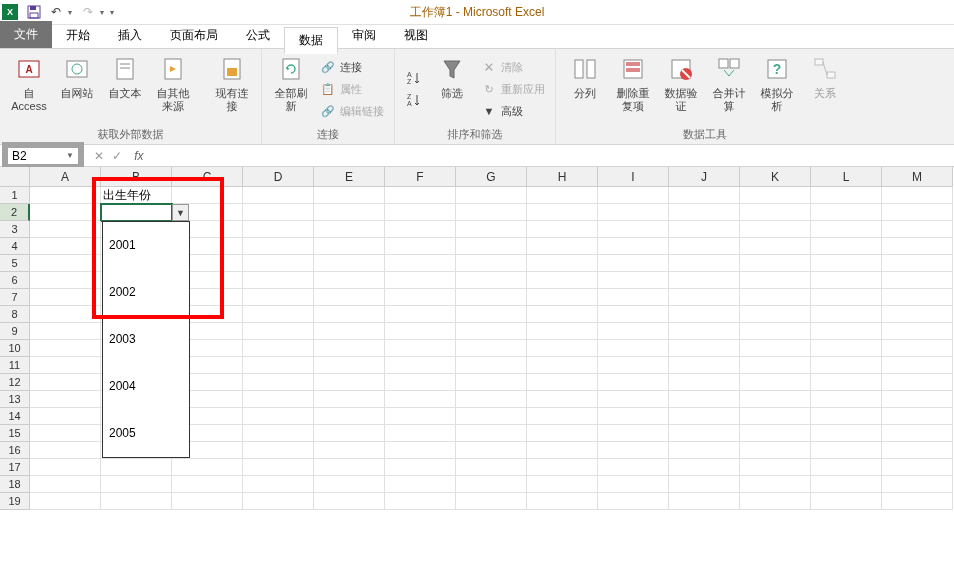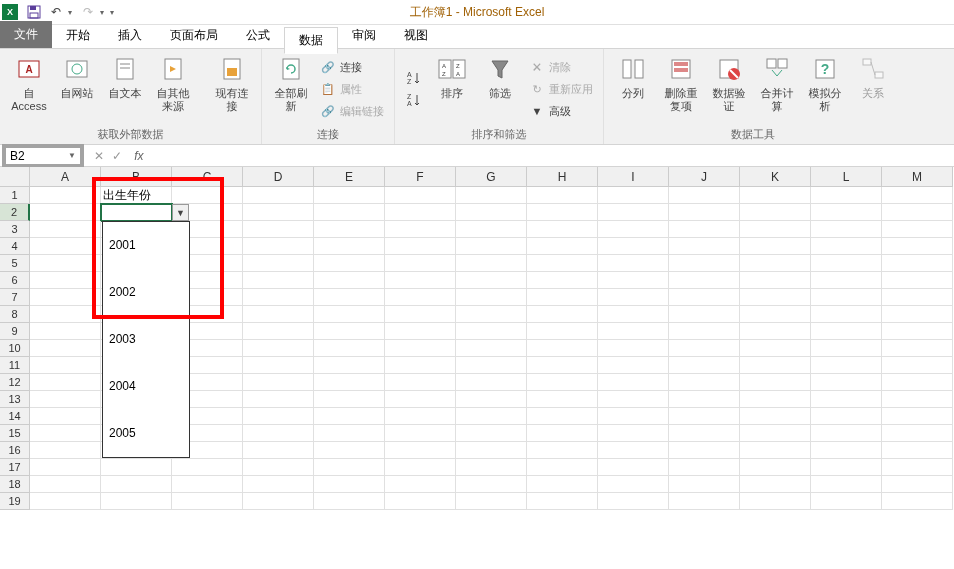--- a/index.html
+++ b/index.html
@@ -19,21 +19,21 @@
 .rgroup .items { display:flex; gap:2px; height:76px; align-items:flex-start; }
 .rgroup .glabel { font-size:11px; color:#666; text-align:center; }
 .rbtn-lg { display:flex; flex-direction:column; align-items:center; width:46px; padding:2px; cursor:pointer; }
 .rbtn-lg .ico { width:32px; height:32px; display:flex; align-items:center; justify-content:center; margin-bottom:2px; }
 .rbtn-lg .lbl { font-size:11px; color:#444; text-align:center; line-height:13px; }
 .rbtn-sm { display:flex; align-items:center; gap:4px; font-size:11px; color:#444; padding:2px 4px; cursor:pointer; }
 .rbtn-sm.dis { color:#aaa; }
 .rbtn-sm .sico { width:16px; height:16px; display:flex; align-items:center; justify-content:center; }
 .stack { display:flex; flex-direction:column; gap:2px; justify-content:center; height:76px; }
 .fbar { height:22px; display:flex; align-items:center; border-bottom:1px solid #d4d4d4; background:#fff; font-size:12px; }
-.namebox { width:82px; border:4px solid #a3a3a3; margin:2px; padding:1px 4px; display:flex; align-items:center; justify-content:space-between; }
+.namebox { width:82px; border:6px solid #a3a3a3; margin:2px; padding:1px 4px; display:flex; align-items:center; justify-content:space-between; }
 .namebox .dd { font-size:8px; color:#666; }
 .fx-btns { display:flex; gap:8px; padding:0 8px; color:#999; }
 .fx-lbl { font-style:italic; color:#666; margin-left:4px; }
 .sheet { position:relative; }
 .colhdr { display:flex; height:20px; font-size:12px; }
 .corner { width:30px; border-right:1px solid #ccc; border-bottom:1px solid #ccc; background:#f0f0f0; }
 .ch { width:71px; border-right:1px solid #ccc; border-bottom:1px solid #ccc; background:#f0f0f0; text-align:center; line-height:20px; color:#333; }
 .rows { display:flex; }
 .rowhdrs { display:flex; flex-direction:column; }
 .rh { width:30px; height:17px; border-right:1px solid #ccc; border-bottom:1px solid #ccc; background:#f0f0f0; text-align:center; font-size:11px; line-height:17px; color:#333; }
@@ -176,33 +176,20 @@
         <div class="rbtn-sm">
             <svg width="18" height="16">
               <text x="2" y="7" font-size="7" fill="#444">Z</text>
               <text x="2" y="14" font-size="7" fill="#444">A</text>
               <path d="M12 3 L12 13 L10 11 M12 13 L14 11" stroke="#444" fill="none"></path>
             </svg>
           </div>
       </div>
       <div class="rbtn-lg">
           <div class="ico">
-            <svg width="30" height="26">
-              <rect x="2" y="4" width="12" height="18" fill="#fff" stroke="#888"></rect>
-              <text x="5" y="12" font-size="6" fill="#444">A</text>
-              <text x="5" y="20" font-size="6" fill="#444">Z</text>
-              <rect x="16" y="4" width="12" height="18" fill="#fff" stroke="#888"></rect>
-              <text x="19" y="12" font-size="6" fill="#444">Z</text>
-              <text x="19" y="20" font-size="6" fill="#444">A</text>
-            </svg>
-          </div>
-          <div class="lbl">排序</div>
-        </div>
-      <div class="rbtn-lg">
-          <div class="ico">
             <svg width="26" height="26">
               <path d="M5 5 L21 5 L15 14 L15 22 L11 20 L11 14 Z" fill="#888" stroke="#666"></path>
             </svg>
           </div>
           <div class="lbl">筛选</div>
         </div>
       <div class="stack">
         <div class="rbtn-sm dis">
             <span class="sico">🗙</span>
             <span>清除</span>

